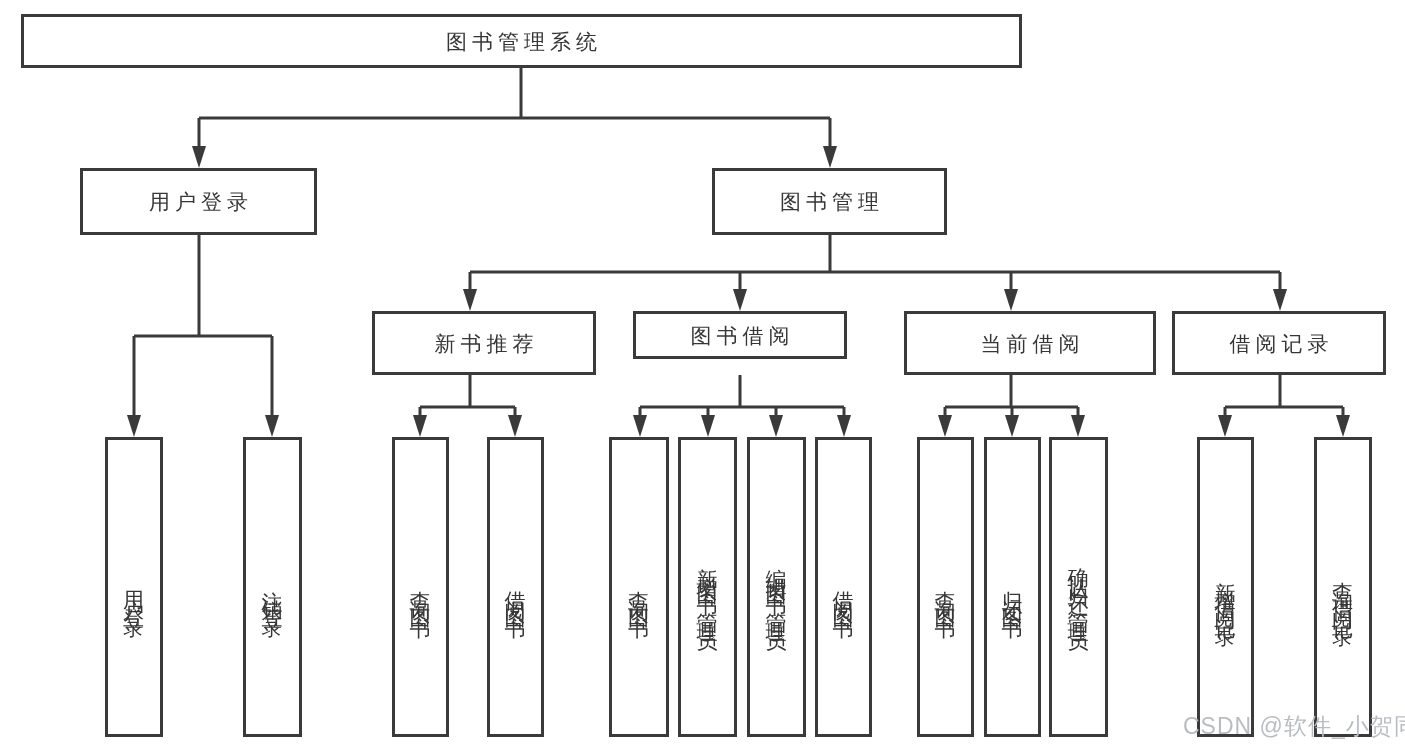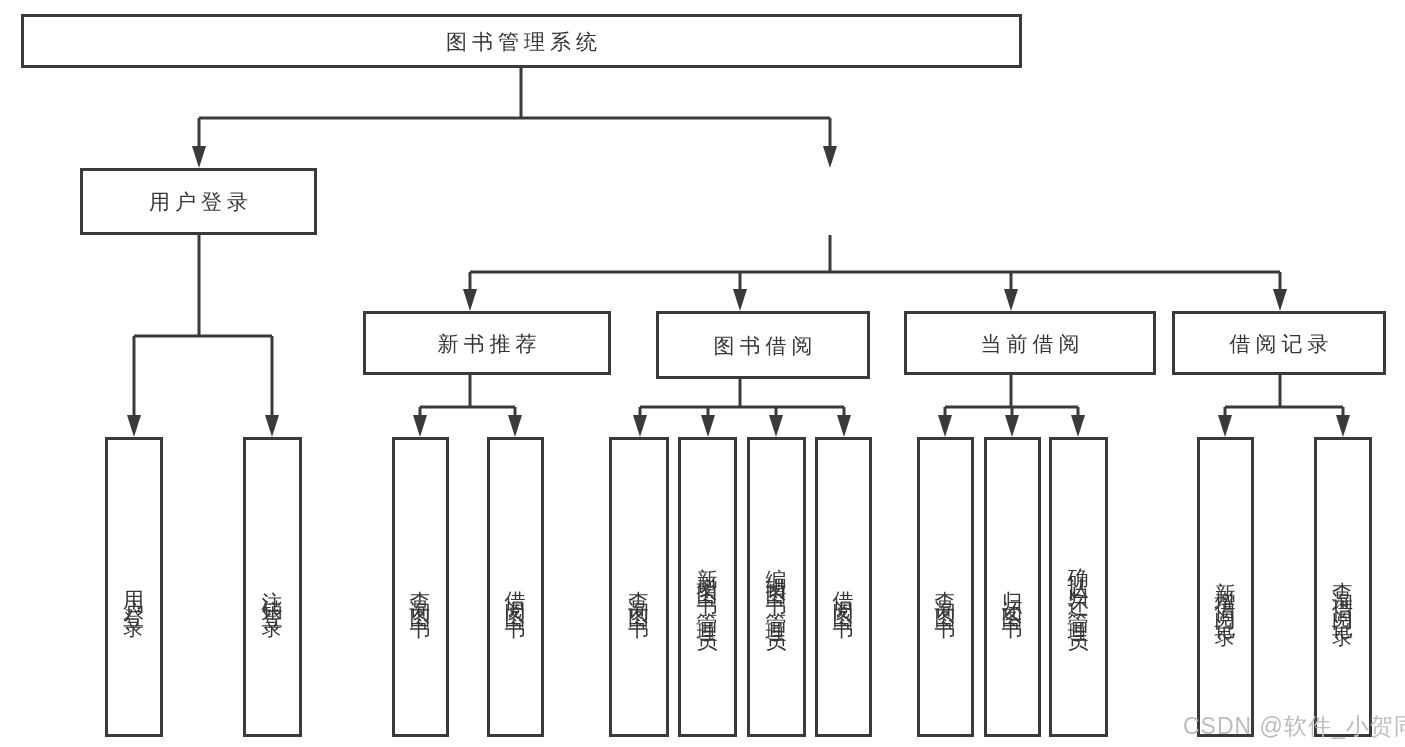--- a/index.html
+++ b/index.html
@@ -62,25 +62,28 @@
     </g>
   </svg>
 
   <div class="node" style="left:21px;top:14px;width:1001px;height:54px;">
     <span class="hlabel">图书管理系统</span>
   </div>
 
   <div class="node" style="left:80px;top:168px;width:237px;height:67px;">
     <span class="hlabel">用户登录</span>
   </div>
+  <div class="node" style="left:712px;top:168px;width:235px;height:67px;">
+    <span class="hlabel">图书管理</span>
+  </div>
 
-  <div class="node" style="left:363px;top:311px;width:248px;height:64px;">
+  <div class="node" style="left:372px;top:311px;width:224px;height:64px;">
     <span class="hlabel">新书推荐</span>
   </div>
-  <div class="node" style="left:656px;top:311px;width:214px;height:68px;">
+  <div class="node" style="left:633px;top:311px;width:214px;height:48px;">
     <span class="hlabel">图书借阅</span>
   </div>
   <div class="node" style="left:904px;top:311px;width:252px;height:64px;">
     <span class="hlabel">当前借阅</span>
   </div>
   <div class="node" style="left:1172px;top:311px;width:214px;height:64px;">
     <span class="hlabel">借阅记录</span>
   </div>
 
   <div class="vnode" style="left:105px;top:437px;width:58px;height:300px;">

